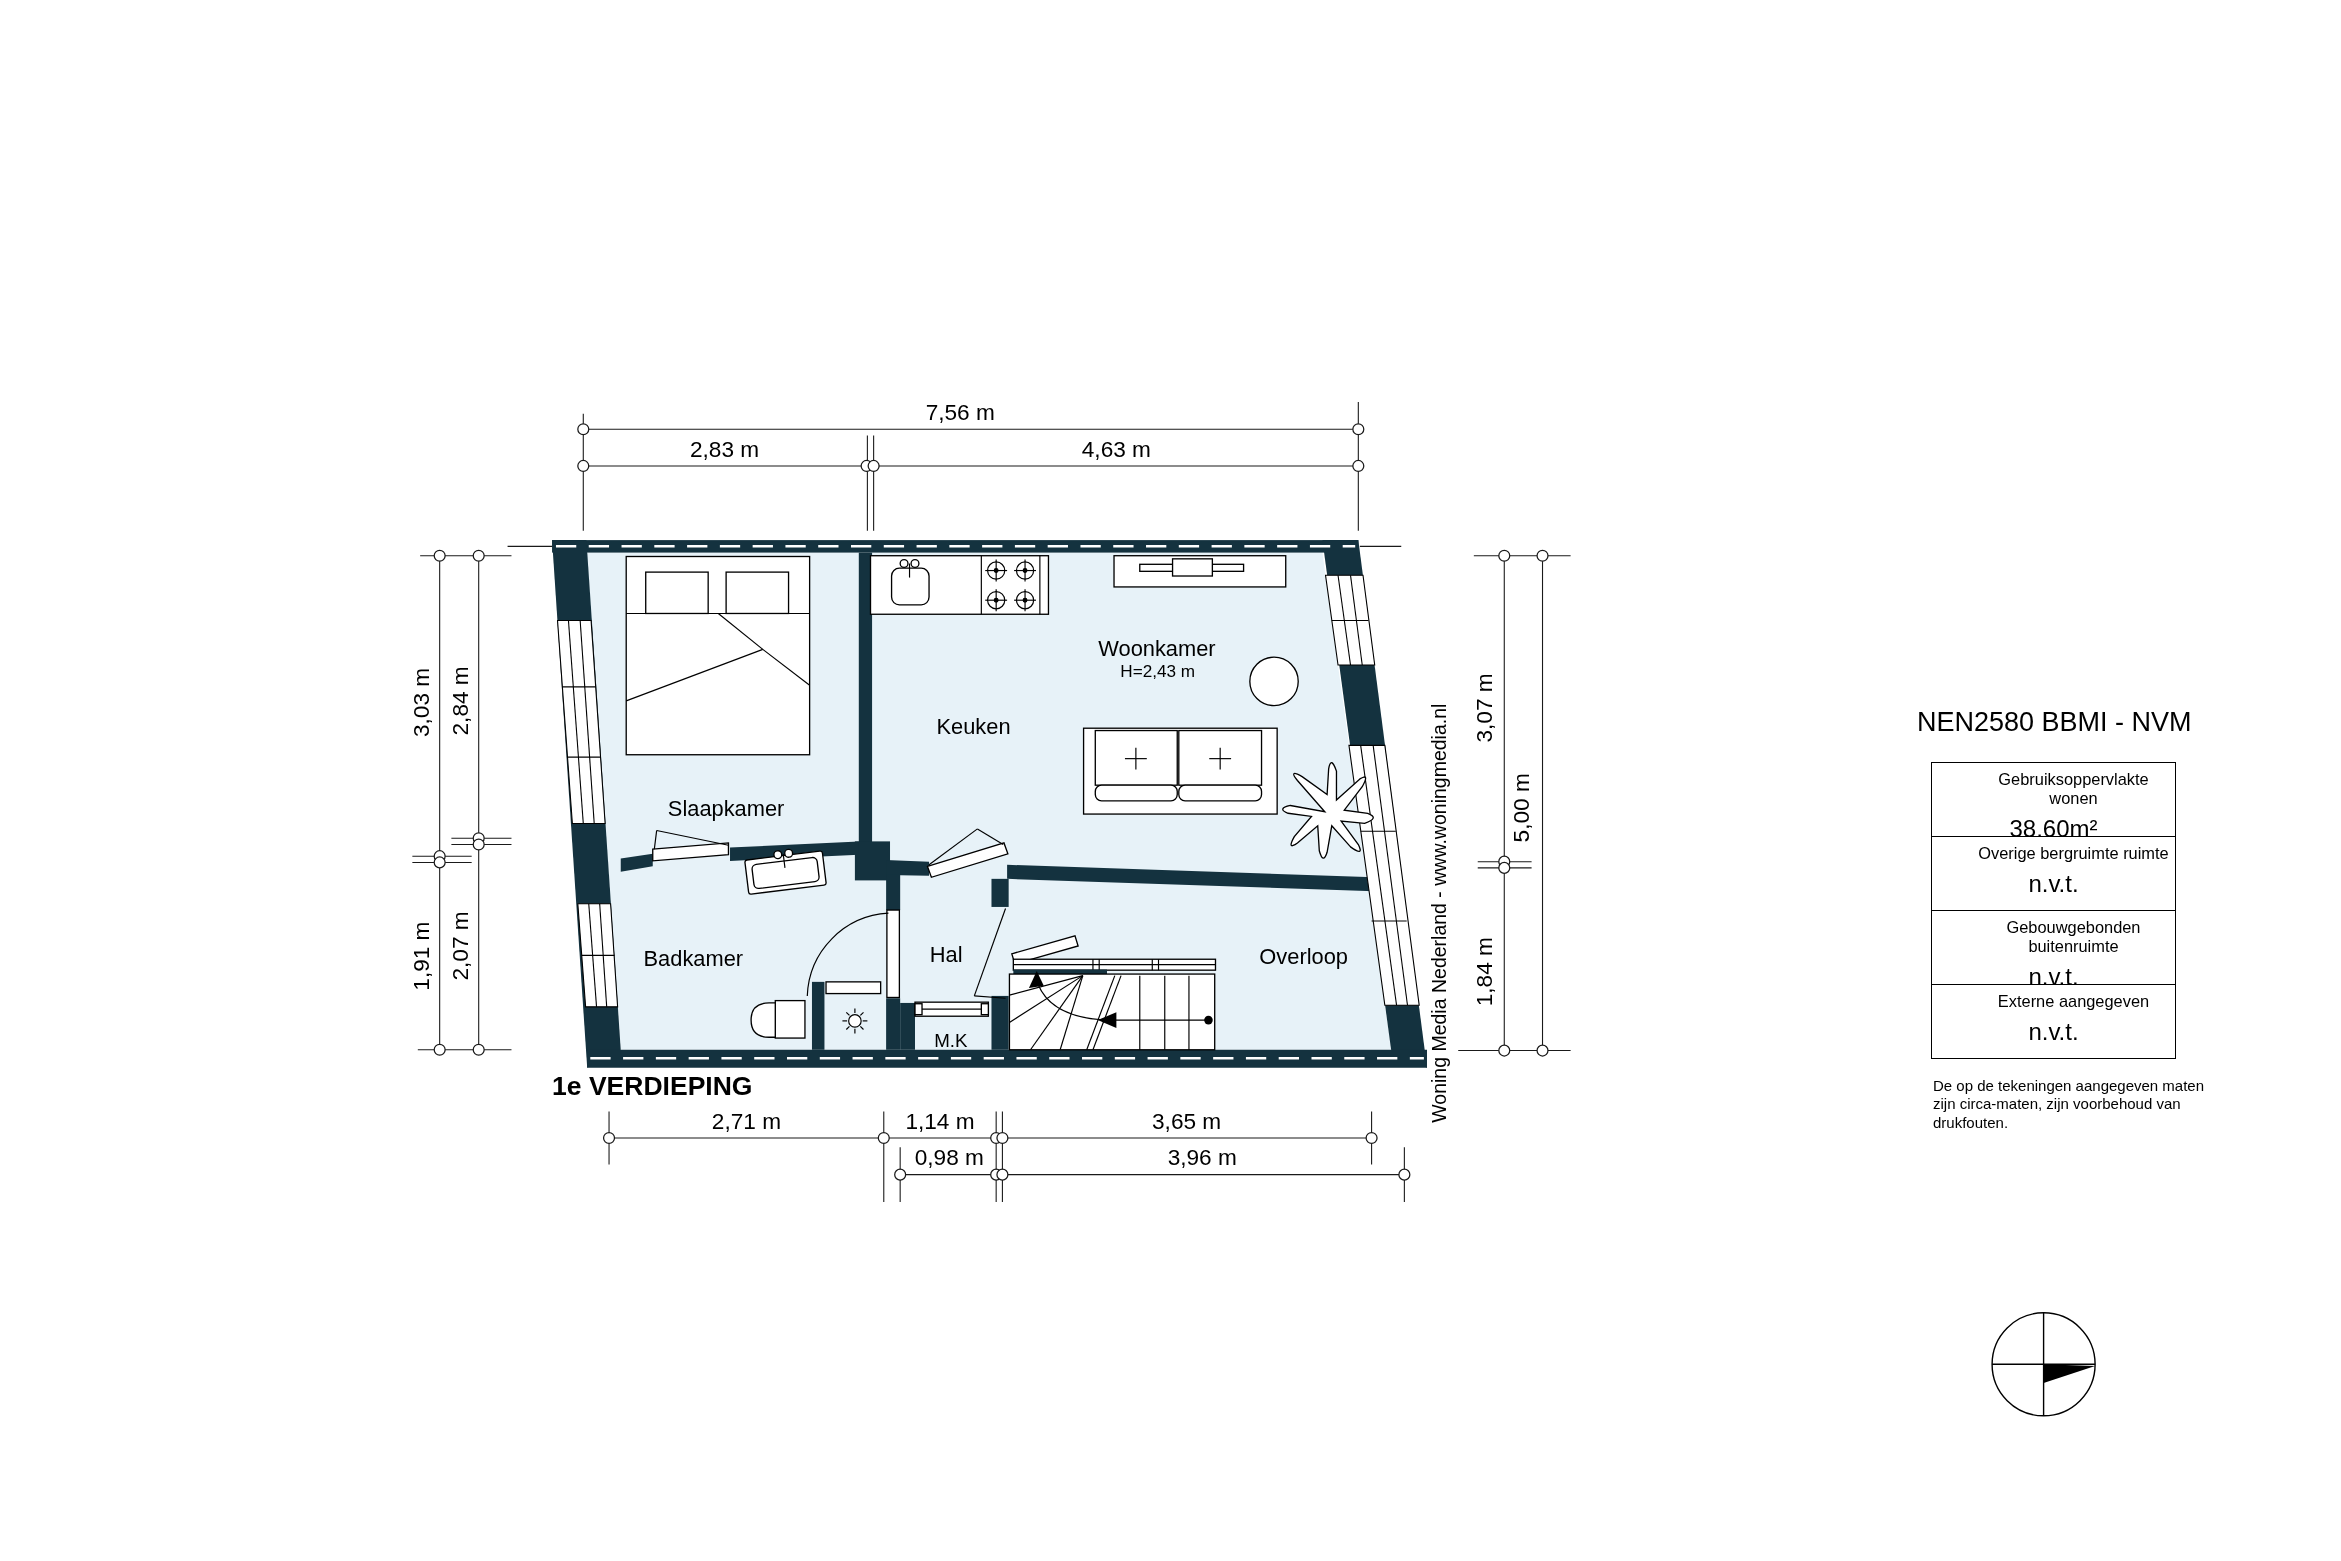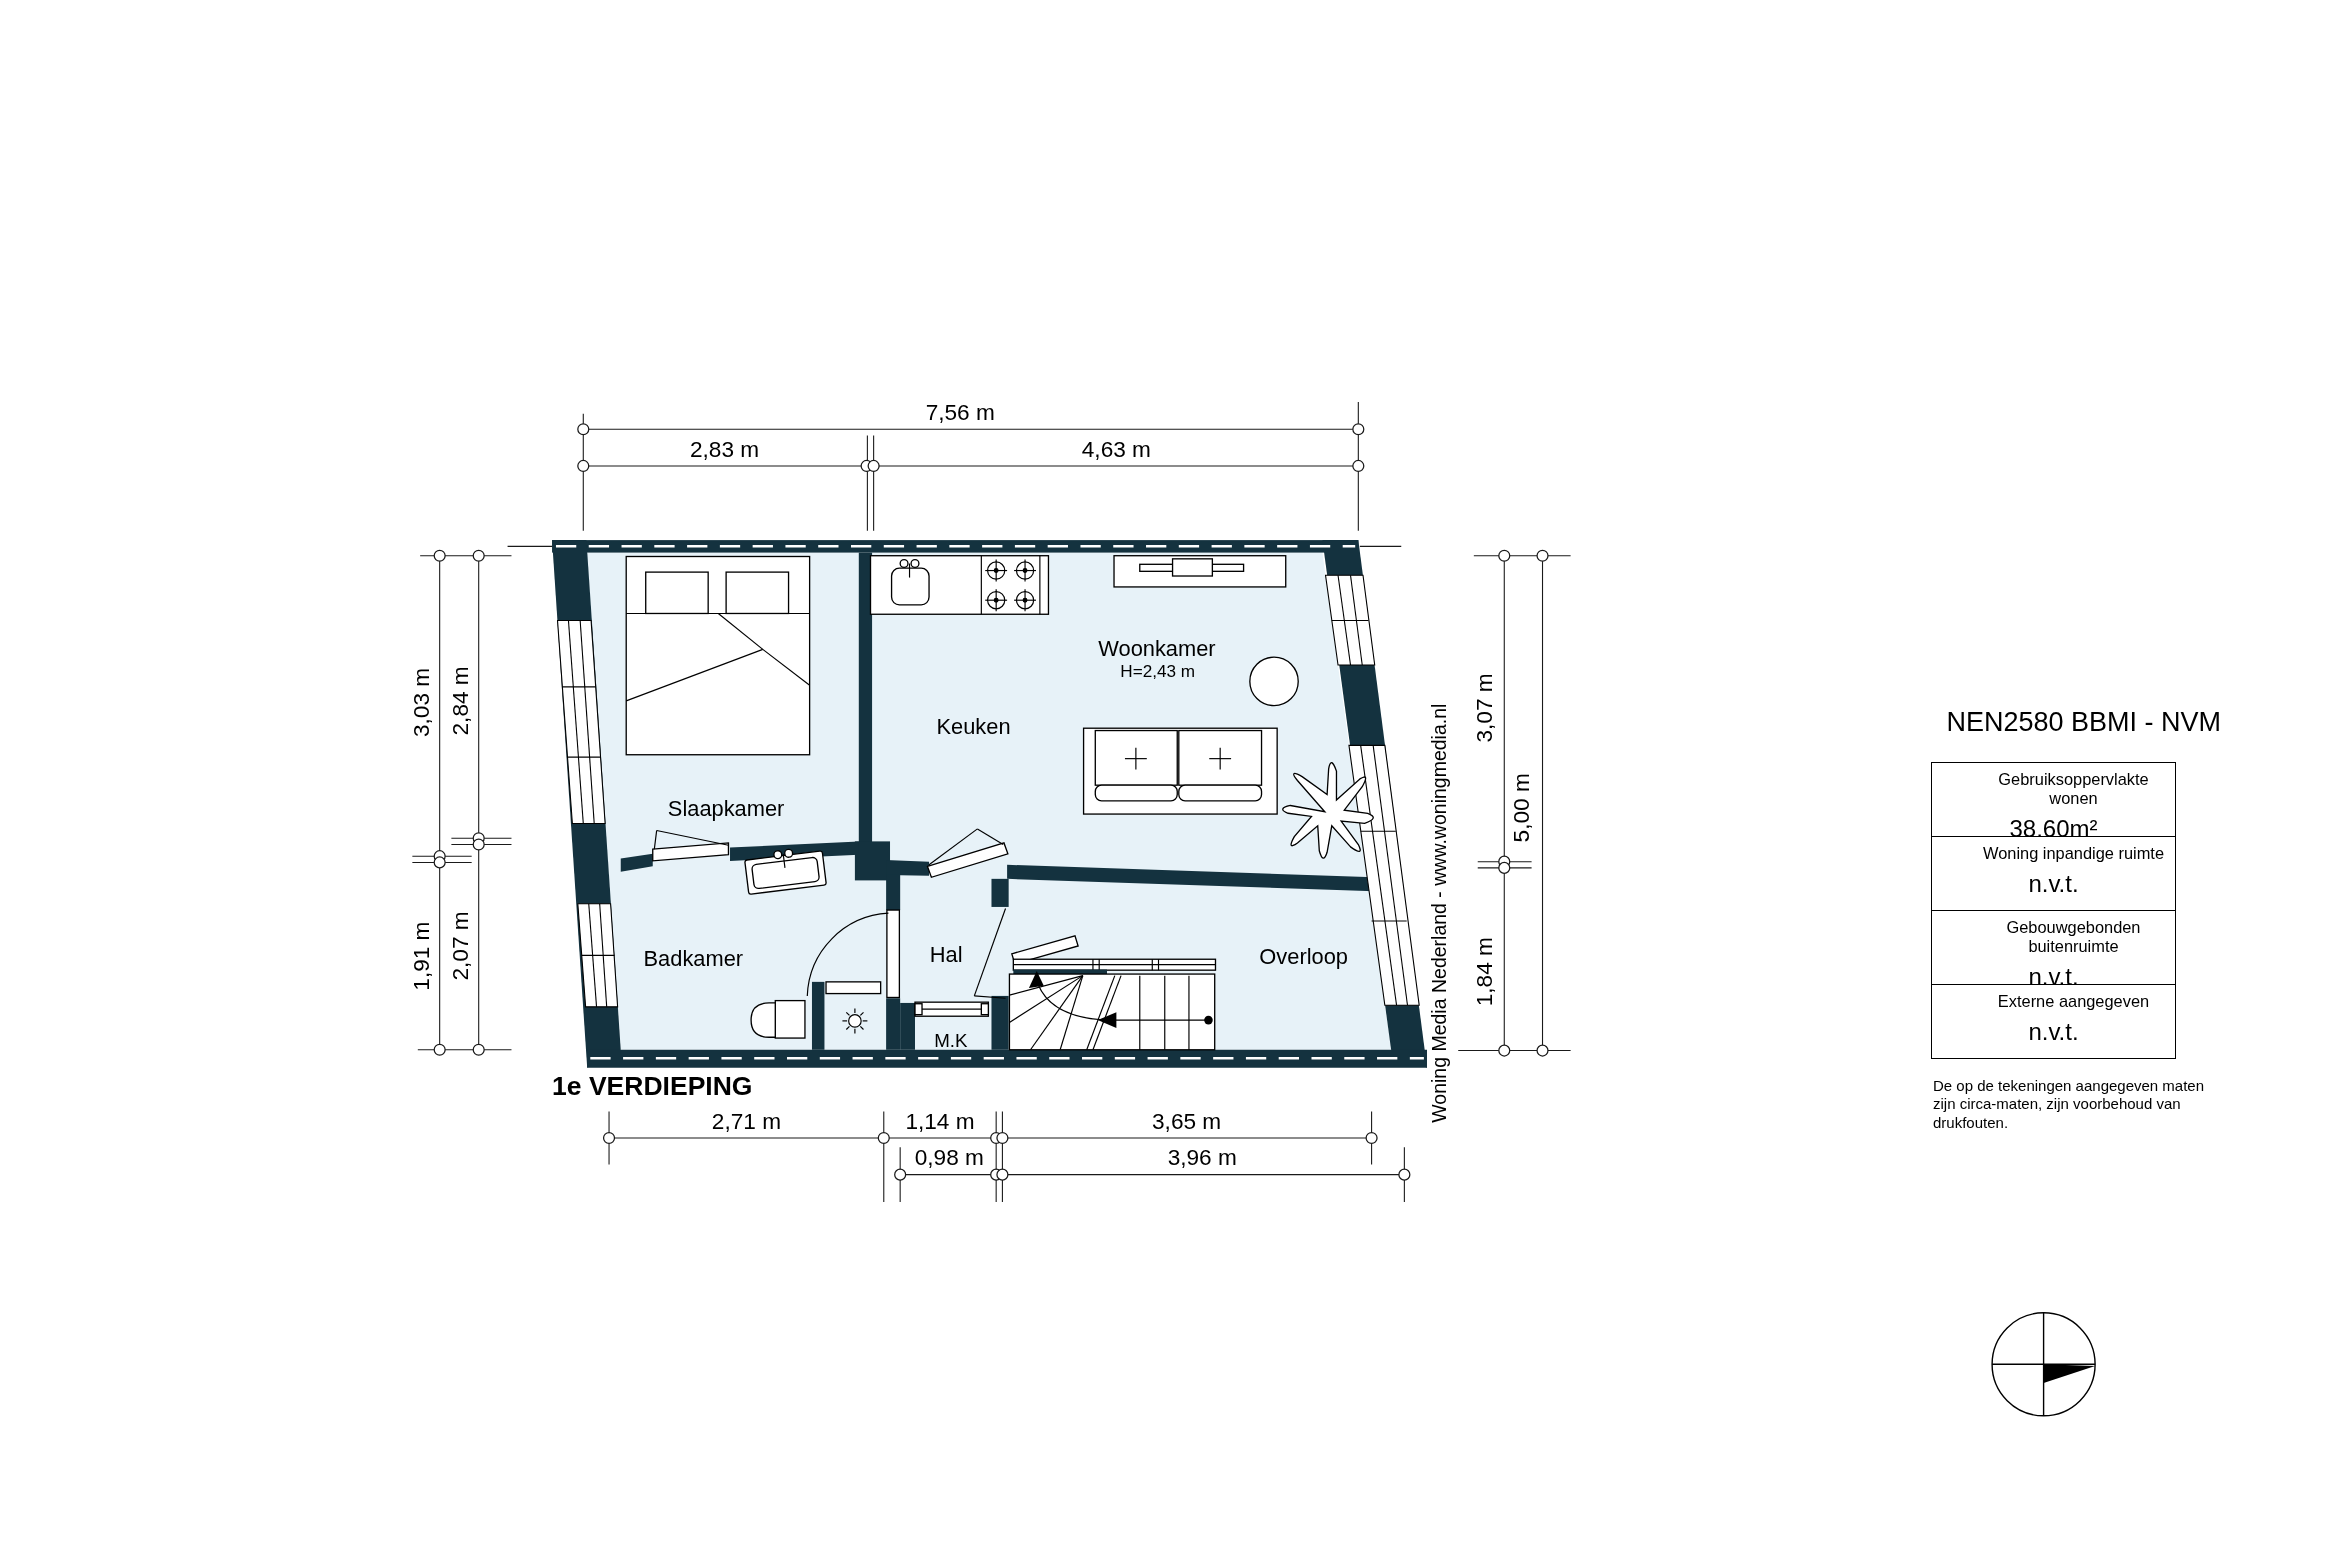--- a/index.html
+++ b/index.html
@@ -6,21 +6,21 @@
   html,body { margin:0; padding:0; background:#fff; }
   body { width:2342px; height:1561px; position:relative; overflow:hidden;
          font-family:"Liberation Sans", sans-serif; color:#000; }
   #plan-svg { position:absolute; left:0; top:0; }
   svg text { font-family:"Liberation Sans", sans-serif; fill:#000; }
   .room-label { font-size:28px; }
   .dim-label { font-size:29px; }
   .plan-title { font-size:34px; font-weight:bold; }
   .watermark-text { font-size:25px; }
   .legend-title { position:absolute; left:1917px; top:707px; width:304px;
-                  text-align:right; font-size:27px; }
+                  text-align:left; font-size:27px; }
   .legend-box { position:absolute; left:1931px; top:762px; width:243px;
                 border:1.6px solid #000; background:#fff; }
   .legend-row { height:73px; border-top:1.6px solid #000; text-align:center; overflow:hidden; }
   .legend-row.first { border-top:none; }
   .legend-label { font-size:16.4px; padding-top:7px;margin-left:40px; }
   .legend-value { font-size:24px; margin-top:7px; }
   .legend-disclaimer { position:absolute; left:1933px; top:1077px; width:290px;
                        font-size:15px; line-height:1.22; }
   .wall { fill:var(--wall); stroke:none; }
   .floor { fill:var(--floor); stroke:none; }
@@ -341,21 +341,21 @@
   </g>
 </svg>
 
 <div class="legend-title">NEN2580 BBMI - NVM</div>
 <div class="legend-box">
   <div class="legend-row first">
     <div class="legend-label">Gebruiksoppervlakte wonen</div>
     <div class="legend-value">38,60m²</div>
   </div>
   <div class="legend-row">
-    <div class="legend-label">Woning inpandige ruimte</div>
+    <div class="legend-label">Overige bergruimte ruimte</div>
     <div class="legend-value">n.v.t.</div>
   </div>
   <div class="legend-row">
     <div class="legend-label">Gebouwgebonden buitenruimte</div>
     <div class="legend-value">n.v.t.</div>
   </div>
   <div class="legend-row">
     <div class="legend-label">Externe aangegeven</div>
     <div class="legend-value">n.v.t.</div>
   </div>

